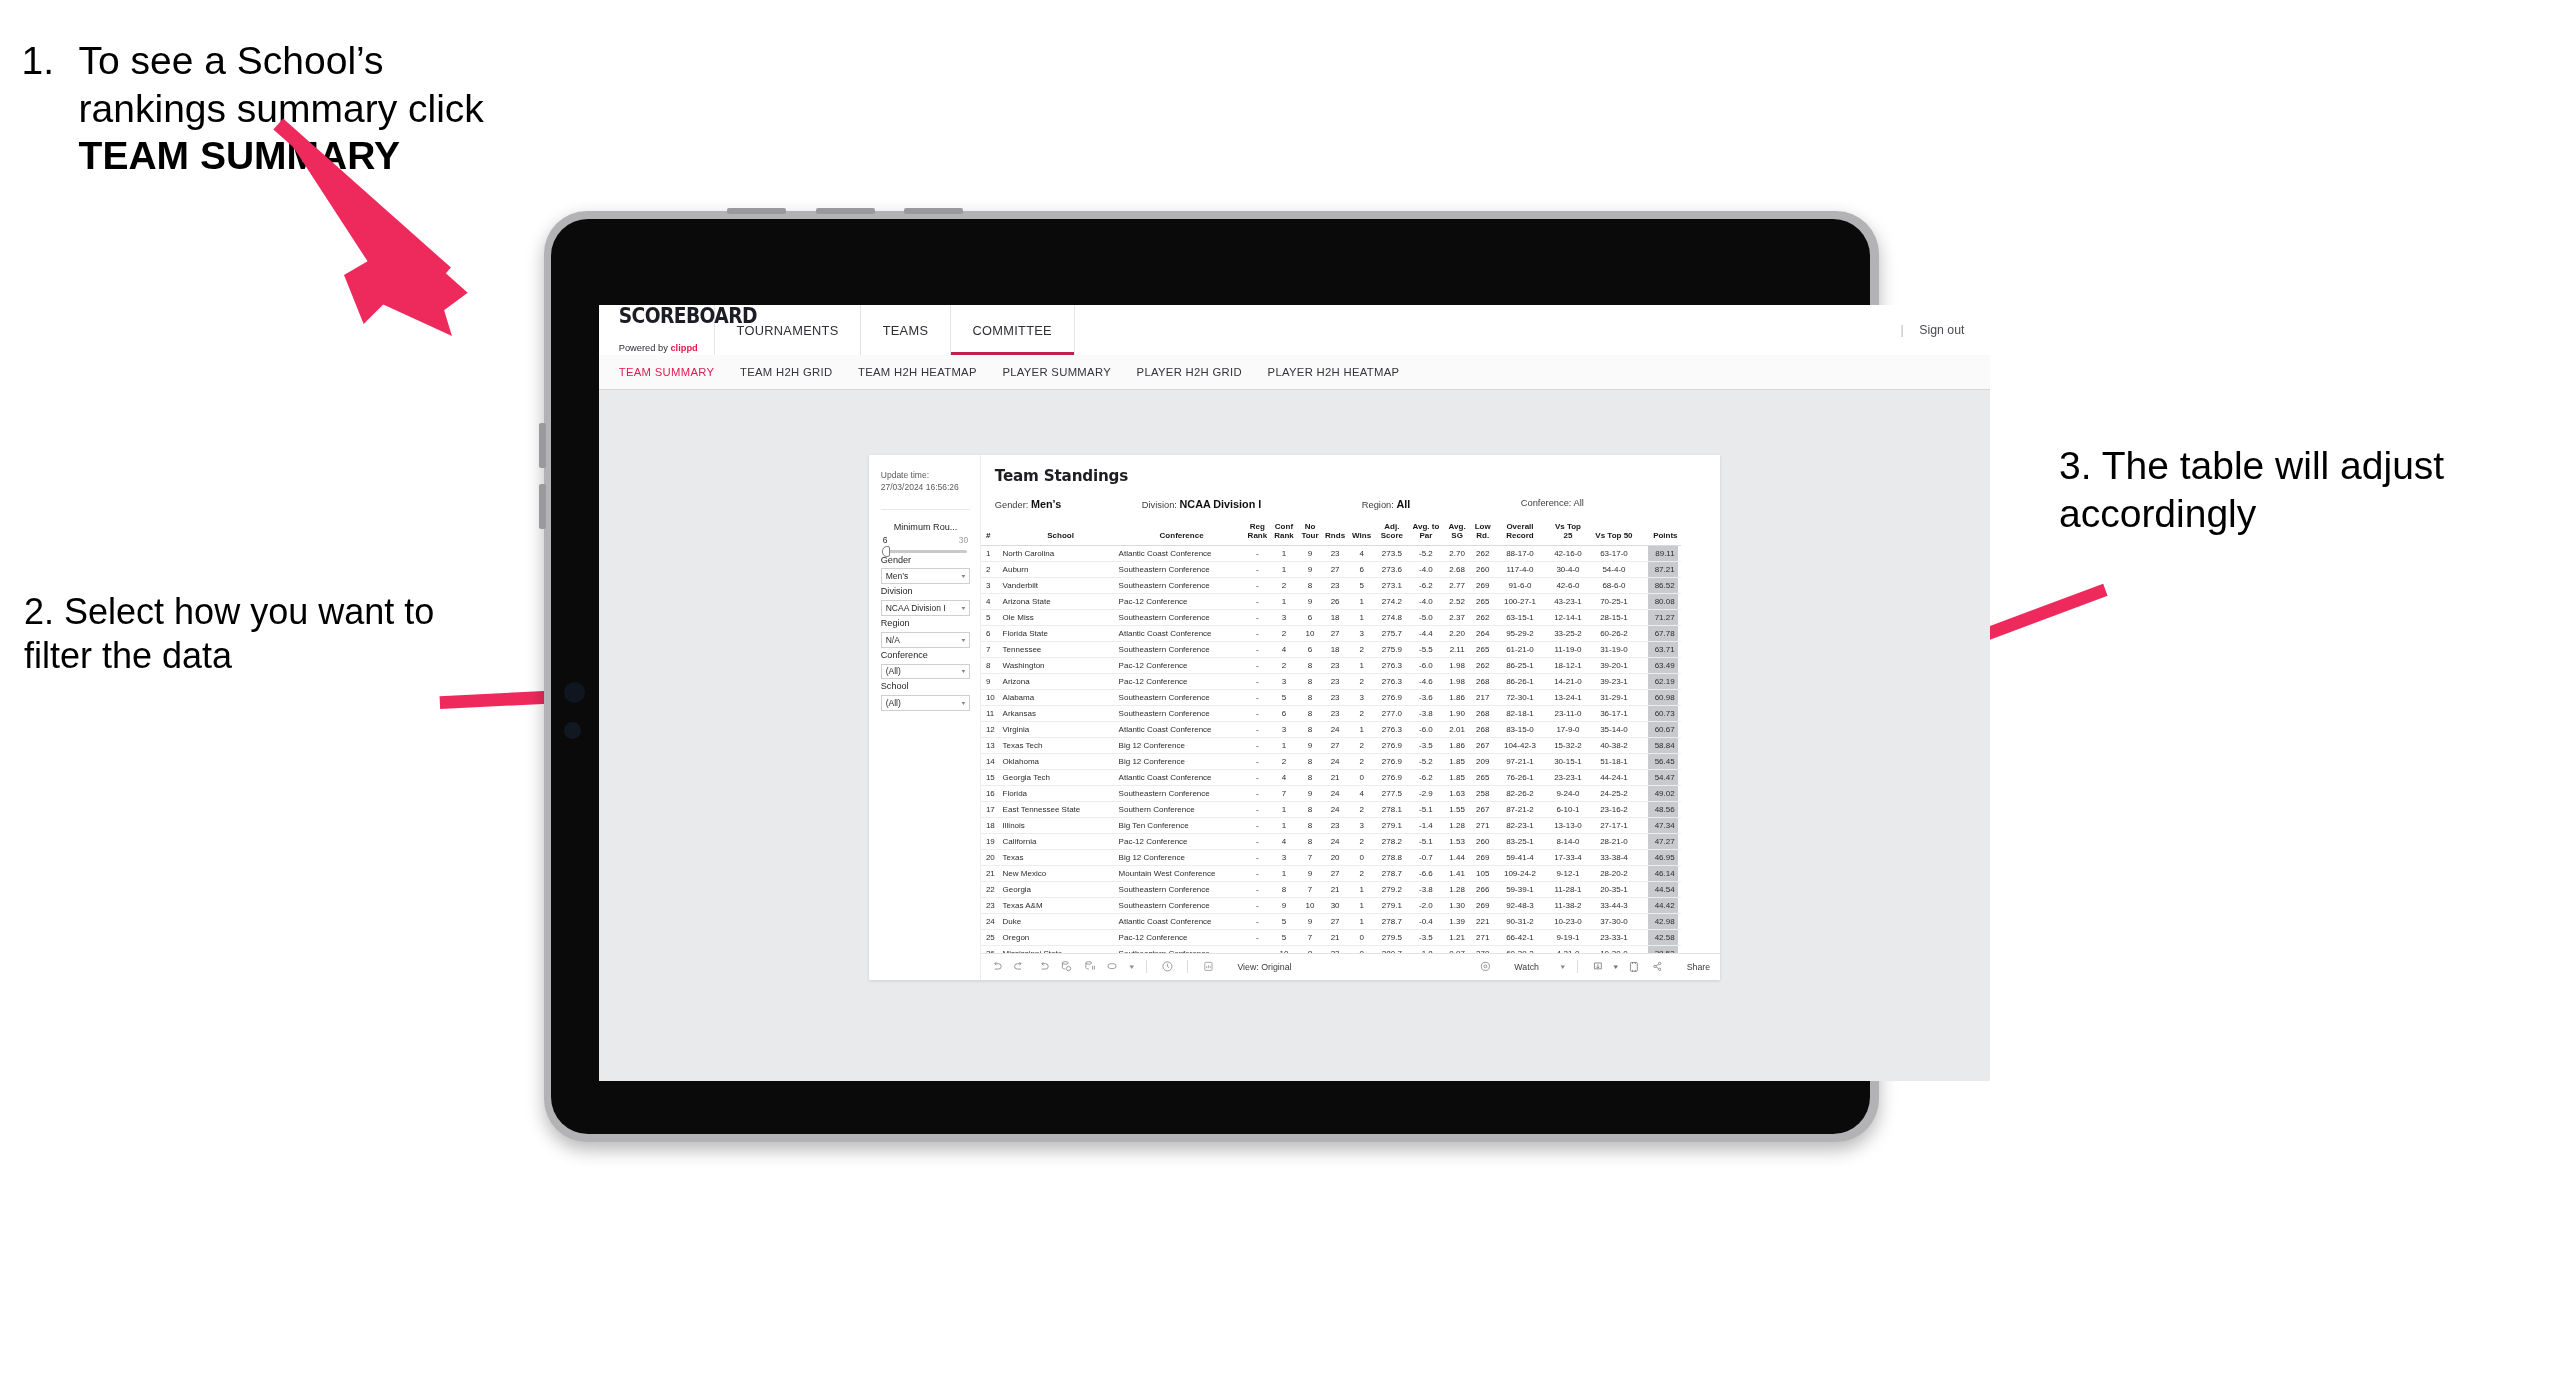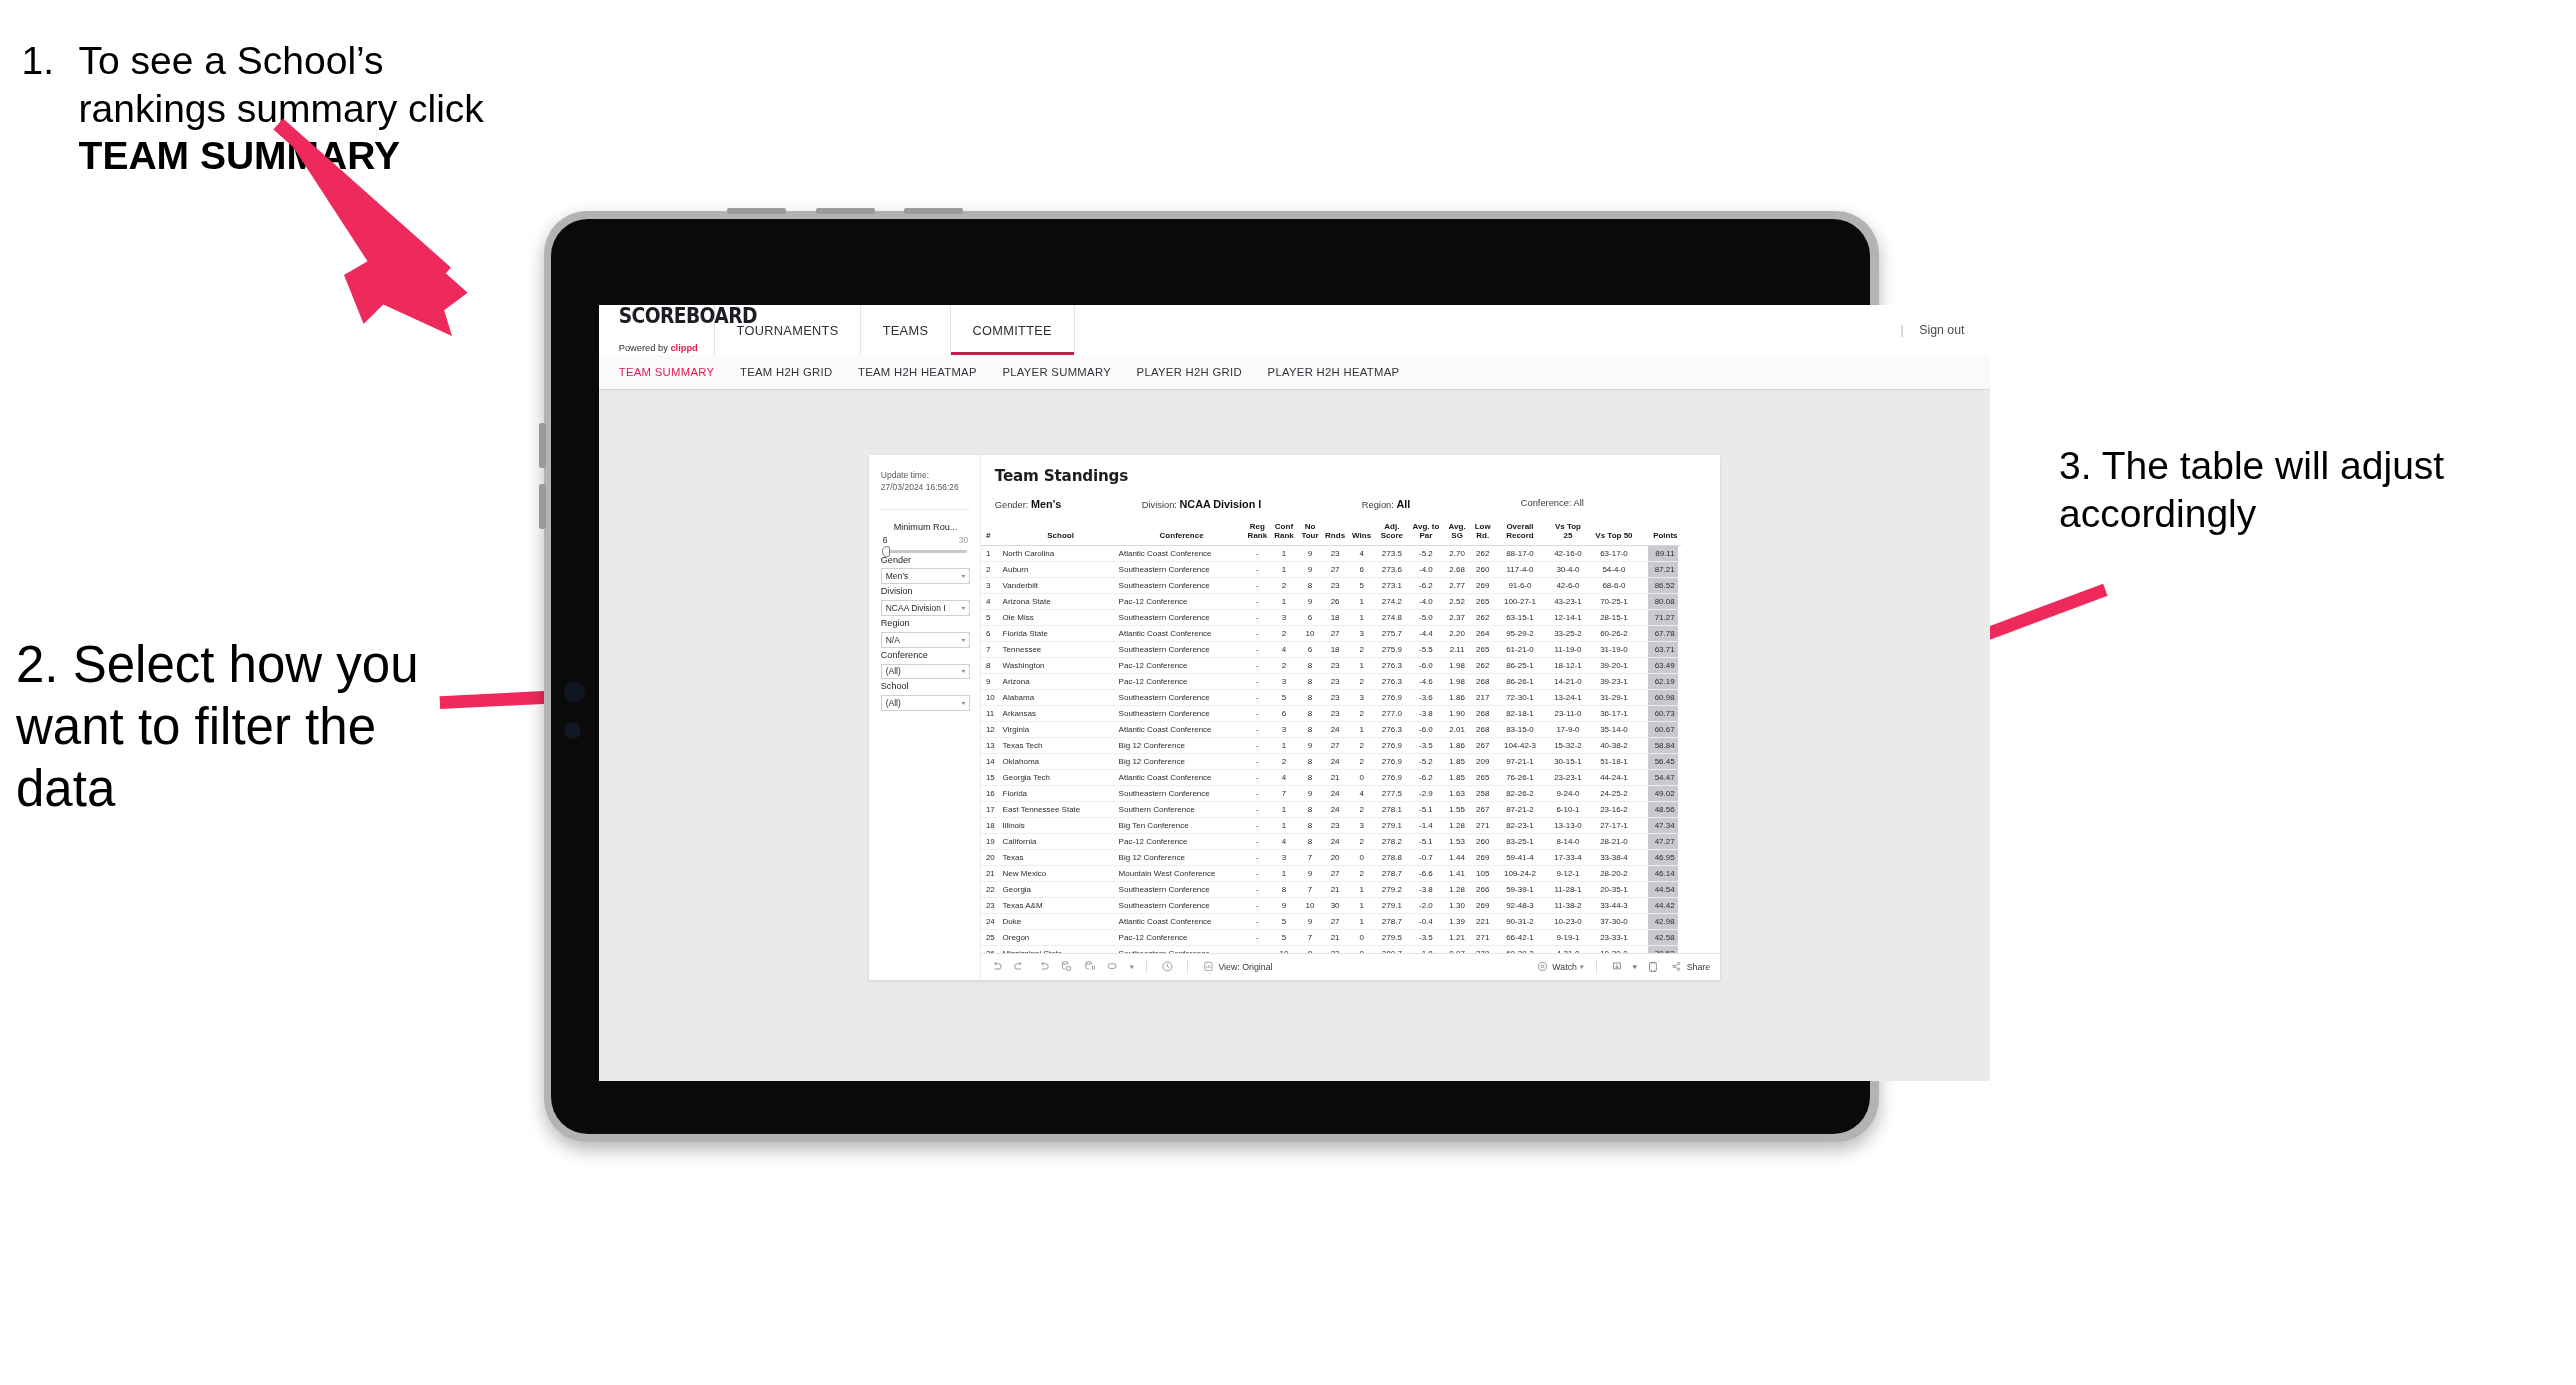--- a/index.html
+++ b/index.html
@@ -6,21 +6,21 @@
   body{
     width:2576px;height:1386px;background:#ffffff;
     font-family:"Liberation Sans", sans-serif;
     overflow:hidden;position:relative;
   }
   
   .anno{position:absolute;color:#000;font-family:"Liberation Sans",sans-serif;}
   #anno1{left:21.6px;top:37px;width:511px;font-size:39px;line-height:1.22;}
   #anno1 .num{position:absolute;left:0;top:0;}
   #anno1 .body{display:block;margin-left:57px;}
-  #anno2{left:16px;top:590px;width:413px;font-size:51px;line-height:1.22;margin-top:44px;}
+  #anno2{left:24px;top:590px;width:413px;font-size:36px;line-height:1.22;}
   #anno3{left:2059px;top:442px;width:511px;font-size:39px;line-height:1.22;}
   .bold{font-weight:bold;}
 
   .arrow{position:absolute;overflow:visible;}
   
   #screen{
     position:absolute;left:599px;top:305px;width:1391px;height:776px;
     background:#e9eaec;overflow:hidden;
   }
   .cam{position:absolute;background:#10161f;border-radius:50%;}
@@ -116,21 +116,21 @@
   td.pts,th.pts{text-align:right;padding-right:3.9px !important;}
   td.pts span{background:#c9cace;padding:1px 2.9px 1px 4.9px;display:inline-block;min-width:21.6px;text-align:right;}
 
   
   #toolbar{
     height:26.5px;border-top:1px solid #e3e3e6;display:flex;align-items:center;
     font-size:8.8px;color:#4a4a50;padding:0 9.8px 0 7.9px;gap:8.8px;flex:none;background:#fff;
   }
   #toolbar .ic{width:14.7px;height:14.7px;display:flex;align-items:center;justify-content:center;color:#77777e;}
   #toolbar .sep{width:1px;height:12.8px;background:#dcdce0;margin:0 3.9px;}
-  #toolbar .lbl{display:flex;align-items:center;gap:3px;color:#3a3a40;}
+  #toolbar .lbl{display:flex;align-items:center;gap:22px;color:#3a3a40;}
   #toolbar .spacer{flex:1;}
   svg{display:block;}
 </style>
 </head>
 <body>
 
 <div class="anno" id="anno1">
   <span class="num">1.</span>
   <span class="body">
     <span>To see a School’s rankings summary click </span><span class="bold">TEAM SUMMARY</span>

